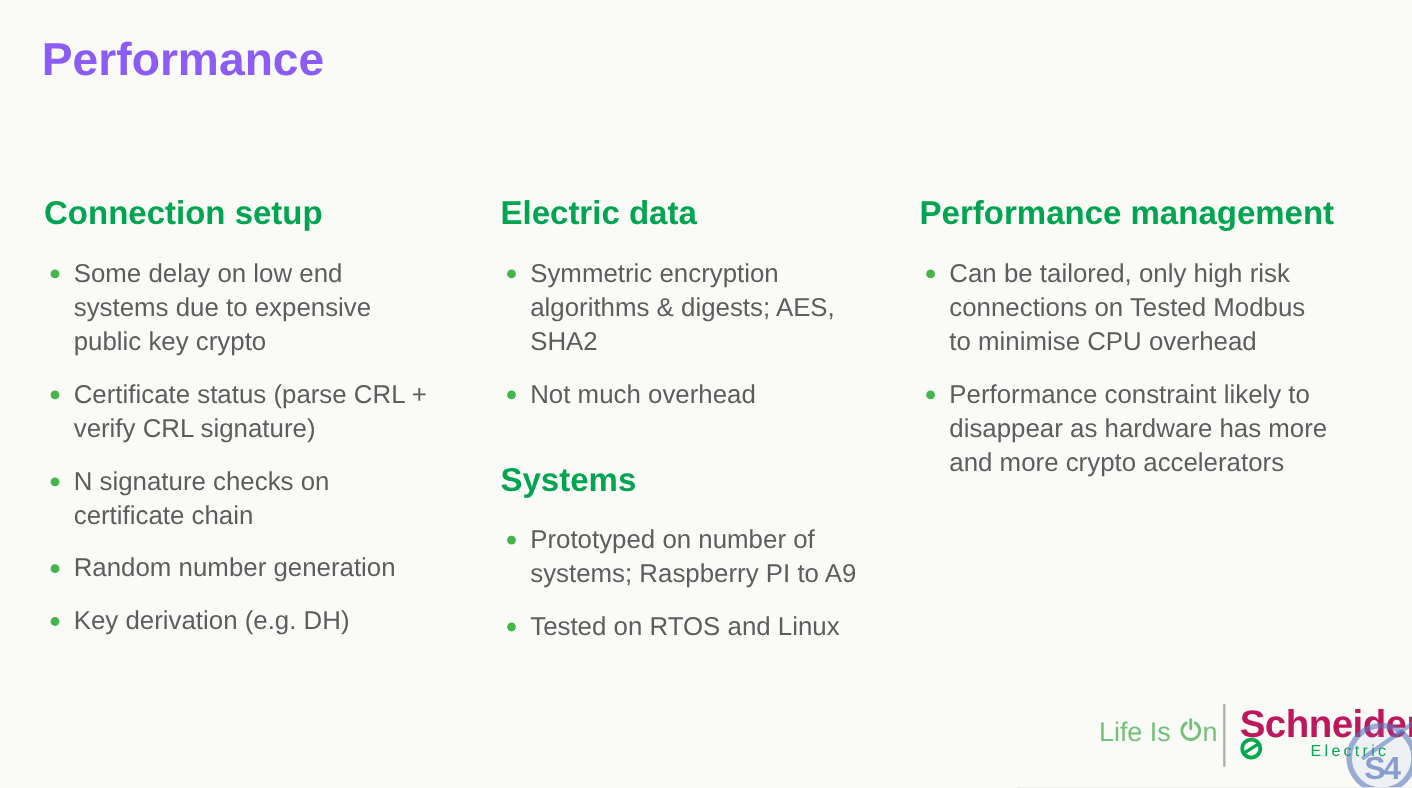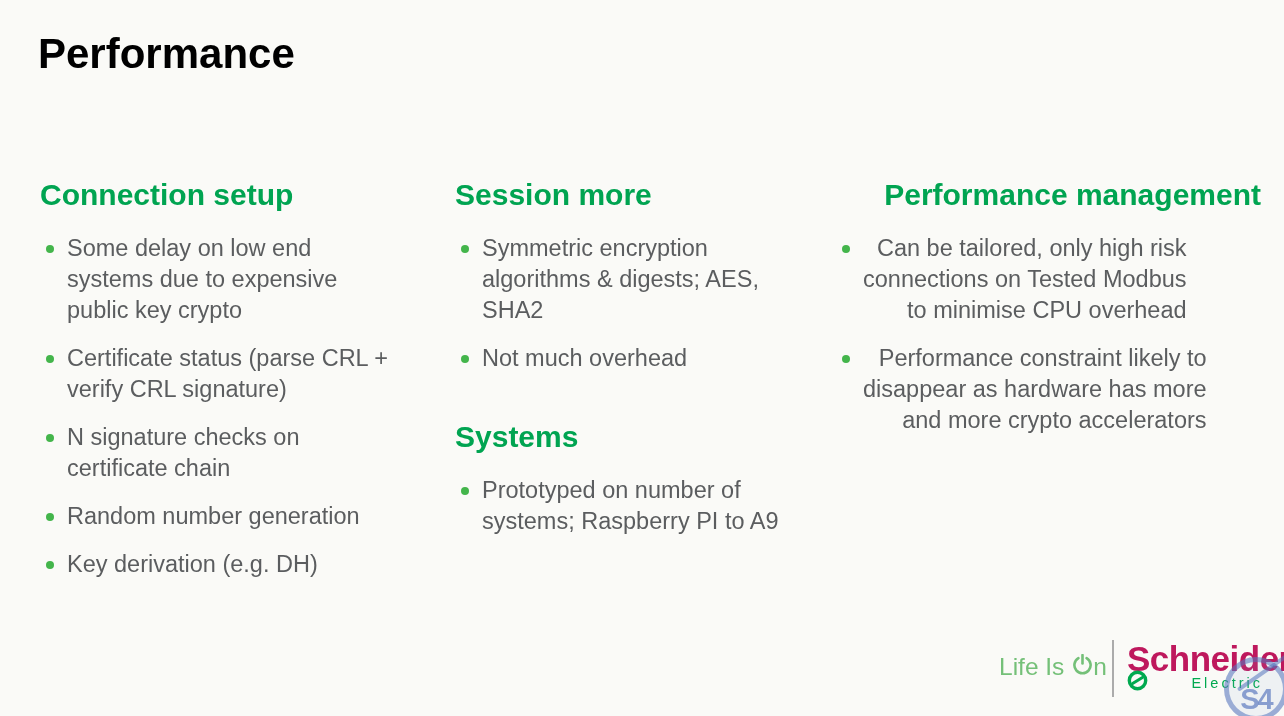--- a/index.html
+++ b/index.html
@@ -16,29 +16,29 @@
   }
 
   
   .slide-title {
     position: absolute;
     left: 38px;
     top: 30px;
     margin: 0;
     font-size: 42px;
     font-weight: bold;
-    color: #000000;
+    color: #8b5cf6;
     letter-spacing: 0px;
   }
 
   
   .col { position: absolute; top: 166px; }
   .col-1 { left: 40px;  width: 365px; }
   .col-2 { left: 455px; width: 375px; }
-  .col-3 { left: 836px; width: 425px; text-align: right; }
+  .col-3 { left: 836px; width: 425px; }
 
   .section + .section { margin-top: 46px; }
 
   .section-heading {
     margin: 12px 0 21px 0;
     font-size: 30px;
     font-weight: bold;
     color: #00A451;
     line-height: 34px;
   }
@@ -179,41 +179,45 @@
           </li>
           <li class="bullet">
             <span class="bullet-dot"></span>
             <span class="bullet-text">Key derivation (e.g. DH)</span>
           </li>
         </ul>
       </div>
     </div>
   <div class="col col-2">
       <div class="section">
-        <h2 class="section-heading">Session more</h2>
+        <h2 class="section-heading">Electric data</h2>
         <ul class="bullets">
           <li class="bullet">
             <span class="bullet-dot"></span>
             <span class="bullet-text">Symmetric encryption
 algorithms &amp; digests; AES,
 SHA2</span>
           </li>
           <li class="bullet">
             <span class="bullet-dot"></span>
             <span class="bullet-text">Not much overhead</span>
           </li>
         </ul>
       </div>
       <div class="section">
         <h2 class="section-heading">Systems</h2>
         <ul class="bullets">
           <li class="bullet">
             <span class="bullet-dot"></span>
             <span class="bullet-text">Prototyped on number of
 systems; Raspberry PI to A9</span>
+          </li>
+          <li class="bullet">
+            <span class="bullet-dot"></span>
+            <span class="bullet-text">Tested on RTOS and Linux</span>
           </li>
         </ul>
       </div>
     </div>
   <div class="col col-3">
       <div class="section">
         <h2 class="section-heading">Performance management</h2>
         <ul class="bullets">
           <li class="bullet">
             <span class="bullet-dot"></span>

